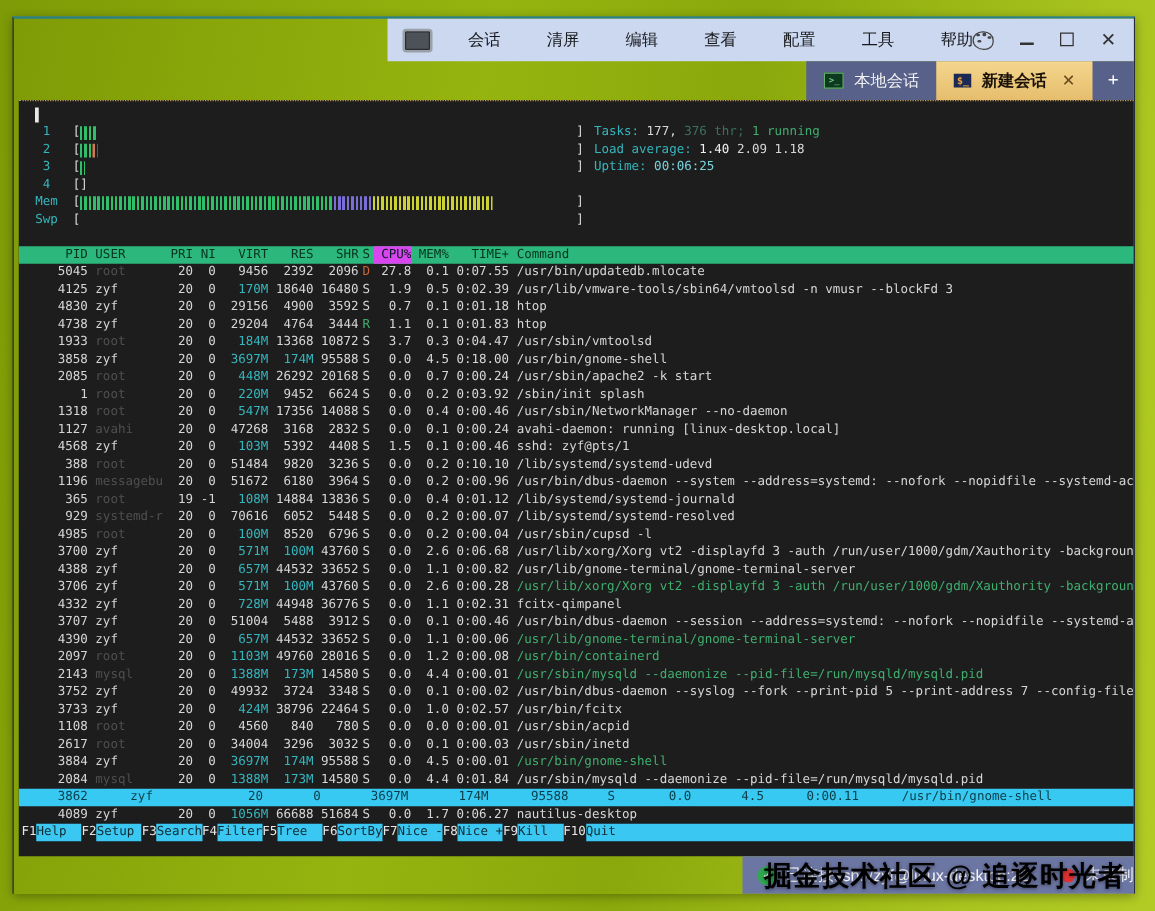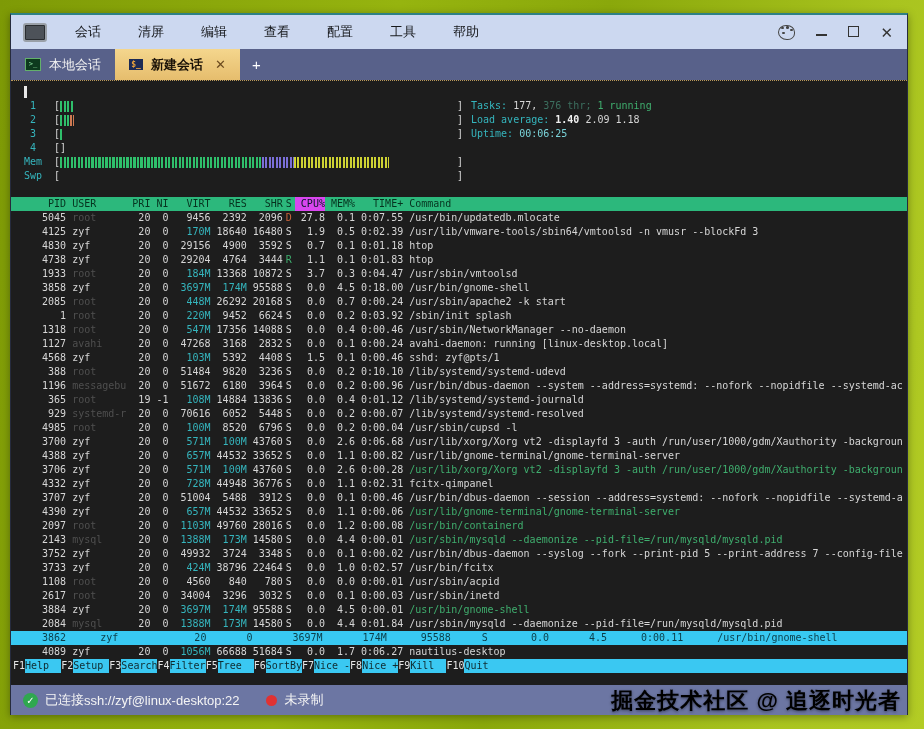--- a/index.html
+++ b/index.html
@@ -1,20 +1,20 @@
 <!DOCTYPE html>
 <html><head>
 <meta charset="utf-8">
 <style>
   html,body{margin:0;padding:0;width:924px;height:729px;overflow:hidden;
     font-family:"Liberation Sans",sans-serif;
     background:linear-gradient(100deg,#7e9a06 0%,#96b40f 38%,#8aa80b 58%,#a9c41f 85%,#b3cc25 100%);}
   .window{position:absolute;left:10px;top:13px;width:896px;height:700px;display:flex;flex-direction:column;
     border-top:2px solid #2e8084;border-left:1px solid #262b3d;border-right:1px solid #262b3d;
-    box-shadow:0 2px 8px rgba(0,0,0,.35);}
+    box-shadow:0 2px 8px rgba(0,0,0,.35);align-items:flex-end;}
   
   .titlebar{height:34px;background:#ccd8f0;display:flex;align-items:center;flex:0 0 auto;}
   .app-icon{width:20px;height:15px;background:#4d5259;border:2px solid #9aa0a8;border-radius:3px;margin-left:12px;
     box-shadow:inset 0 0 0 1px #2a2d31;}
   .menus{display:flex;gap:37px;margin-left:28px;}
   .menu-item{font-size:13px;color:#16181c;cursor:default;}
   .controls{margin-left:auto;display:flex;align-items:center;gap:21px;margin-right:14px;color:#333;}
   .ctl{font-size:13px;line-height:1;cursor:default;}
   .palette{width:17px;height:15px;display:inline-block;position:relative;}
   .palette .pbody{position:absolute;inset:0;border:1.5px solid #444;border-radius:50% 50% 45% 55%;}
@@ -42,21 +42,21 @@
   .mrow{height:14px;line-height:14px;display:flex;align-items:center;padding-left:13px;white-space:pre;}
   .mlabel{width:30px;flex:0 0 auto;color:#35b5bd;}
   .brk{color:#d8d8d8;}
   .mbar{flex:1;position:relative;display:flex;align-items:center;height:14px;overflow:hidden;}
   .seg{height:11px;flex:0 0 auto;}
   .seg.green{background:repeating-linear-gradient(90deg,#2fbf6b 0 2px,transparent 2px 3.5px);}
   .seg.red{background:repeating-linear-gradient(90deg,#cf7a52 0 2px,transparent 2px 3.5px);}
   .seg.violet{background:repeating-linear-gradient(90deg,#7a6fd8 0 2px,transparent 2px 3.5px);}
   .seg.yellow{background:repeating-linear-gradient(90deg,#cdd233 0 2px,transparent 2px 3.5px);}
   .mtext{position:absolute;right:1px;top:16px;height:14px;line-height:14px;}
-  .fg{color:#d6d6d6}.fgb{color:#f0f0f0;font-weight:bold}
+  .fg{color:#d6d6d6}.fgb{color:#f0f0f0;font-weight:normal}
   .dim{color:#4f4f4f}.dimg{color:#3c6f5f}
   .teal{color:#35b5bd}.lbl{color:#35b5bd}.cyn{color:#7ad4da}
   .grn{color:#3fae6e}.org{color:#c9653a}
   
   .thead{background:#2cb87c;color:#06331f;}
   .thead .hl{background:#d946ef;color:#031b22;}
   .c{flex:0 0 auto;overflow:hidden;}
   .c-pid{width:7ch;text-align:right}
   .c-user{width:9ch;margin-left:1ch;text-align:left}
   .c-pri{width:4ch;text-align:right}

